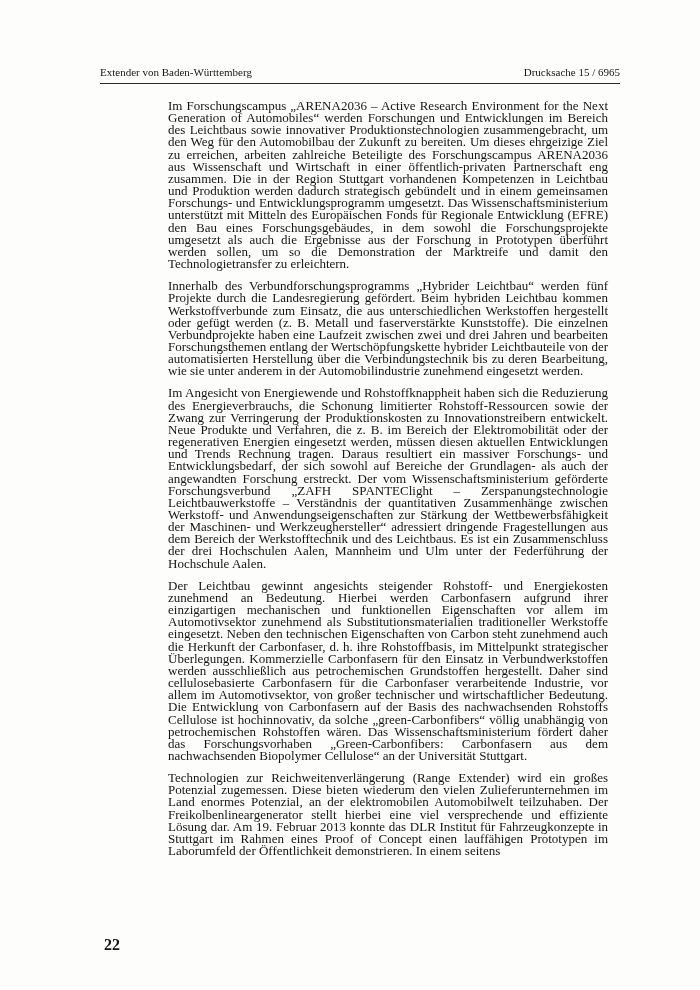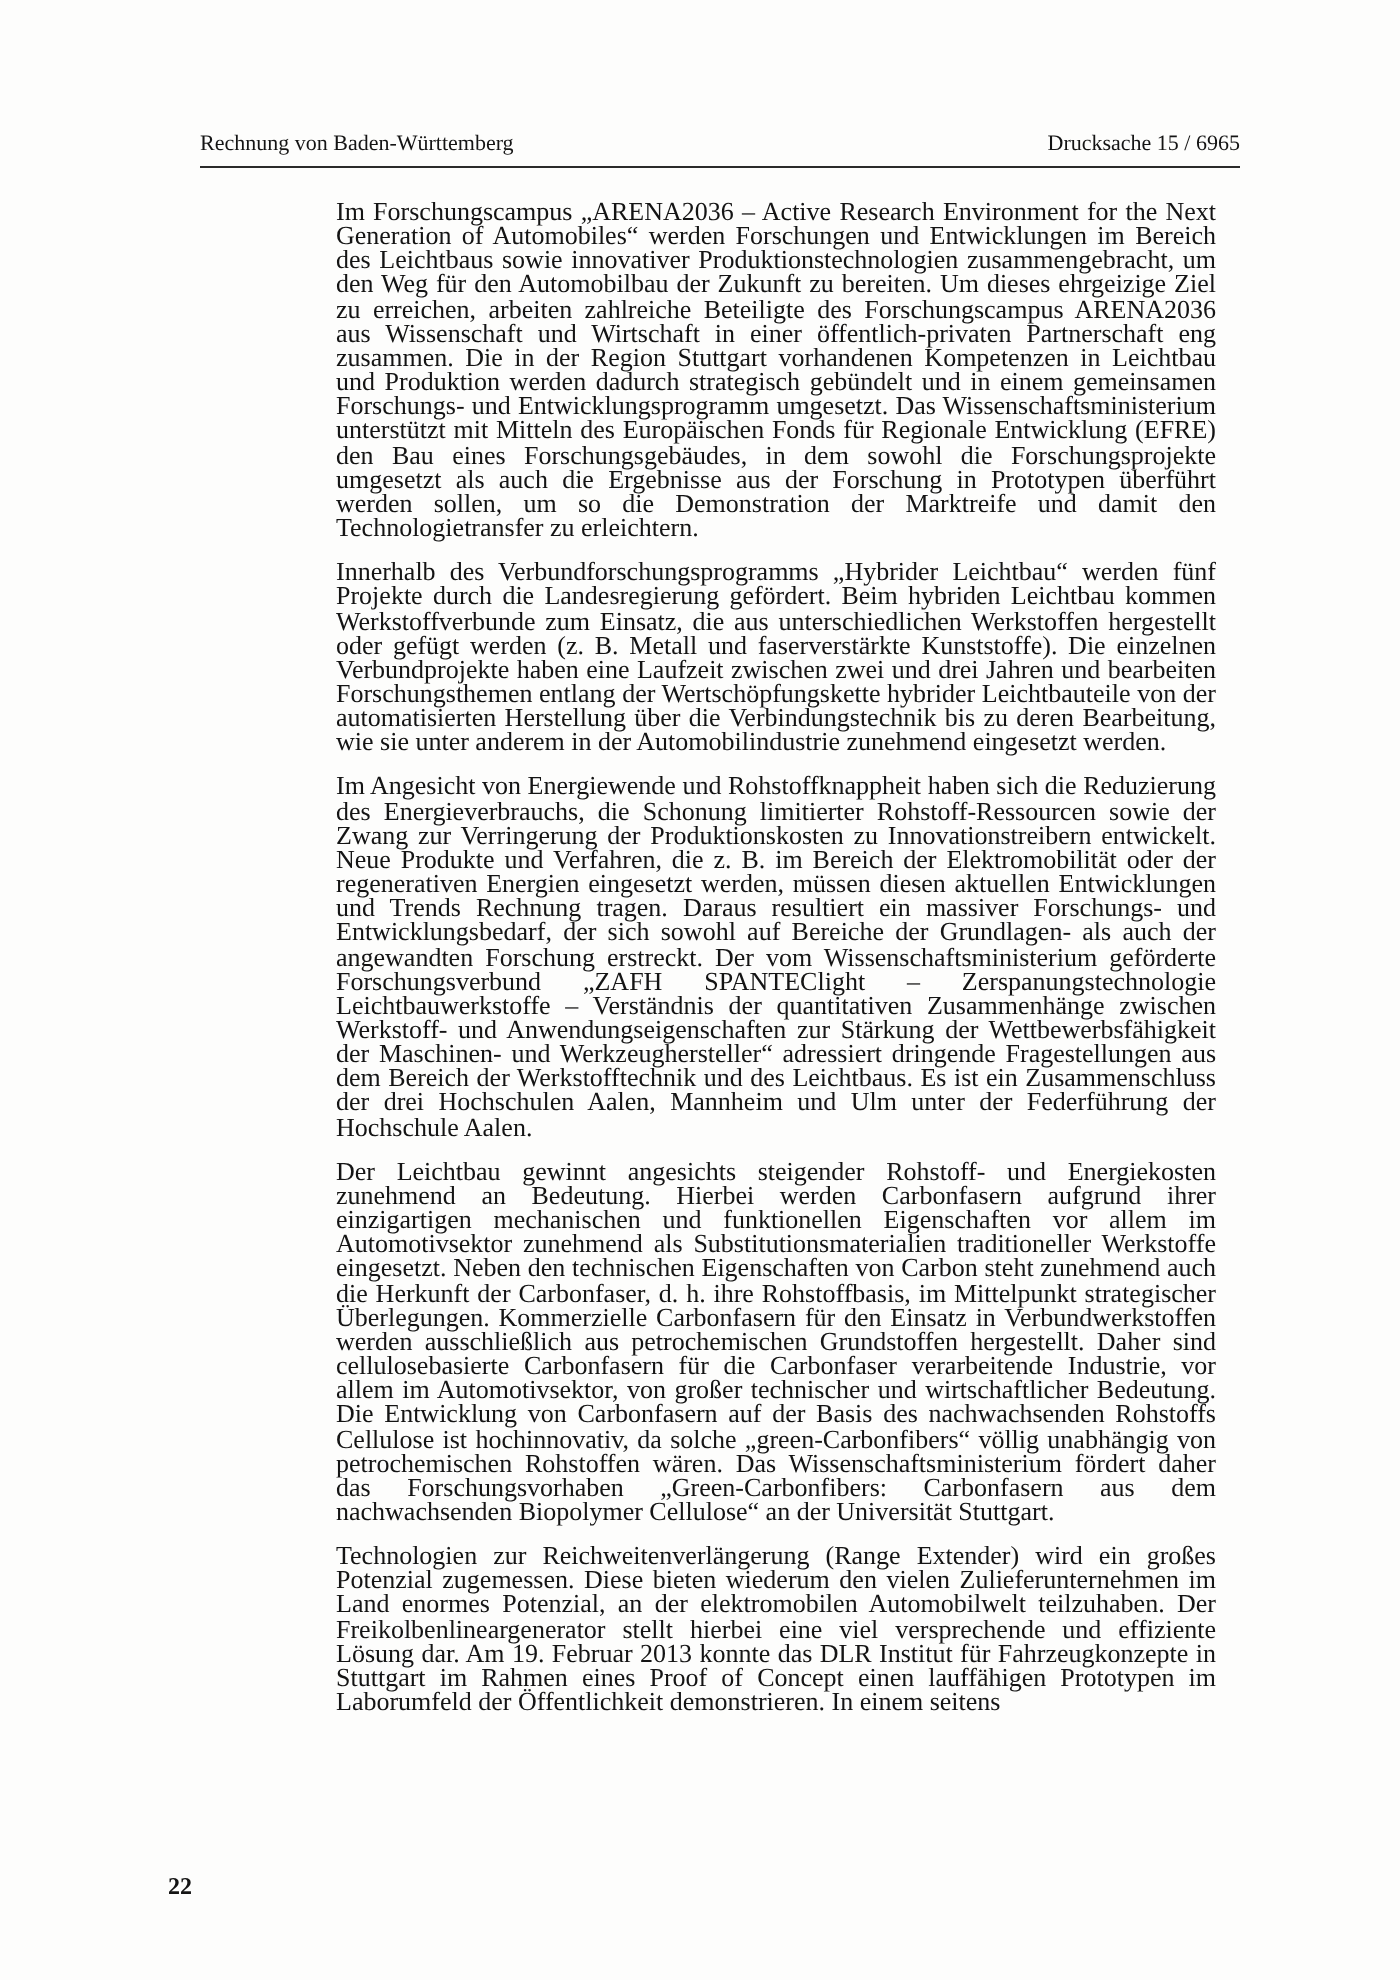--- a/index.html
+++ b/index.html
@@ -41,33 +41,33 @@
     line-height: 12.15px;
     text-align: justify;
     hyphens: auto;
     -webkit-hyphens: auto;
   }
   .doc-body p {
     margin: 0 0 10px 0;
   }
   .page-number {
     position: absolute;
-    left: 84px;
+    left: 104px;
     top: 936px;
-    font-size: 12px;
+    font-size: 16px;
     font-weight: bold;
   }
 </style>
 </head>
 <body>
 
 <div class="page">
 
   <div class="header">
-    <span>Rechnung von Baden-Württemberg</span>
+    <span>Extender von Baden-Württemberg</span>
     <span>Drucksache 15 / 6965</span>
   </div>
 
   <div class="doc-body" lang="de">
     <p>Im Forschungscampus „ARENA2036 – Active Research Environment for the Next Generation of Automobiles“ werden Forschungen und Entwicklungen im Bereich des Leichtbaus sowie innovativer Produktionstechnologien zusammengebracht, um den Weg für den Automobilbau der Zukunft zu bereiten. Um dieses ehrgeizige Ziel zu erreichen, arbeiten zahlreiche Beteiligte des Forschungscampus ARENA2036 aus Wissenschaft und Wirtschaft in einer öffentlich-privaten Partnerschaft eng zusammen. Die in der Region Stuttgart vorhandenen Kompetenzen in Leichtbau und Produktion werden dadurch strategisch gebündelt und in einem gemeinsamen Forschungs- und Entwicklungsprogramm umgesetzt. Das Wissenschaftsministerium unterstützt mit Mitteln des Europäischen Fonds für Regionale Entwicklung (EFRE) den Bau eines Forschungsgebäudes, in dem sowohl die Forschungsprojekte umgesetzt als auch die Ergebnisse aus der Forschung in Prototypen überführt werden sollen, um so die Demonstration der Marktreife und damit den Technologietransfer zu erleichtern.</p>
     <p>Innerhalb des Verbundforschungsprogramms „Hybrider Leichtbau“ werden fünf Projekte durch die Landesregierung gefördert. Beim hybriden Leichtbau kommen Werkstoffverbunde zum Einsatz, die aus unterschiedlichen Werkstoffen hergestellt oder gefügt werden (z. B. Metall und faserverstärkte Kunststoffe). Die einzelnen Verbundprojekte haben eine Laufzeit zwischen zwei und drei Jahren und bearbeiten Forschungsthemen entlang der Wertschöpfungskette hybrider Leichtbauteile von der automatisierten Herstellung über die Verbindungstechnik bis zu deren Bearbeitung, wie sie unter anderem in der Automobilindustrie zunehmend eingesetzt werden.</p>
     <p>Im Angesicht von Energiewende und Rohstoffknappheit haben sich die Reduzierung des Energieverbrauchs, die Schonung limitierter Rohstoff-Ressourcen sowie der Zwang zur Verringerung der Produktionskosten zu Innovationstreibern entwickelt. Neue Produkte und Verfahren, die z. B. im Bereich der Elektromobilität oder der regenerativen Energien eingesetzt werden, müssen diesen aktuellen Entwicklungen und Trends Rechnung tragen. Daraus resultiert ein massiver Forschungs- und Entwicklungsbedarf, der sich sowohl auf Bereiche der Grundlagen- als auch der angewandten Forschung erstreckt. Der vom Wissenschaftsministerium geförderte Forschungsverbund „ZAFH SPANTEClight – Zerspanungstechnologie Leichtbauwerkstoffe – Verständnis der quantitativen Zusammenhänge zwischen Werkstoff- und Anwendungseigenschaften zur Stärkung der Wettbewerbsfähigkeit der Maschinen- und Werkzeughersteller“ adressiert dringende Fragestellungen aus dem Bereich der Werkstofftechnik und des Leichtbaus. Es ist ein Zusammenschluss der drei Hochschulen Aalen, Mannheim und Ulm unter der Federführung der Hochschule Aalen.</p>
     <p>Der Leichtbau gewinnt angesichts steigender Rohstoff- und Energiekosten zunehmend an Bedeutung. Hierbei werden Carbonfasern aufgrund ihrer einzigartigen mechanischen und funktionellen Eigenschaften vor allem im Automotivsektor zunehmend als Substitutionsmaterialien traditioneller Werkstoffe eingesetzt. Neben den technischen Eigenschaften von Carbon steht zunehmend auch die Herkunft der Carbonfaser, d. h. ihre Rohstoffbasis, im Mittelpunkt strategischer Überlegungen. Kommerzielle Carbonfasern für den Einsatz in Verbundwerkstoffen werden ausschließlich aus petrochemischen Grundstoffen hergestellt. Daher sind cellulosebasierte Carbonfasern für die Carbonfaser verarbeitende Industrie, vor allem im Automotivsektor, von großer technischer und wirtschaftlicher Bedeutung. Die Entwicklung von Carbonfasern auf der Basis des nachwachsenden Rohstoffs Cellulose ist hochinnovativ, da solche „green-Carbonfibers“ völlig unabhängig von petrochemischen Rohstoffen wären. Das Wissenschaftsministerium fördert daher das Forschungsvorhaben „Green-Carbonfibers: Carbonfasern aus dem nachwachsenden Biopolymer Cellulose“ an der Universität Stuttgart.</p>
     <p>Technologien zur Reichweitenverlängerung (Range Extender) wird ein großes Potenzial zugemessen. Diese bieten wiederum den vielen Zulieferunternehmen im Land enormes Potenzial, an der elektromobilen Automobilwelt teilzuhaben. Der Freikolbenlineargenerator stellt hierbei eine viel versprechende und effiziente Lösung dar. Am 19. Februar 2013 konnte das DLR Institut für Fahrzeugkonzepte in Stuttgart im Rahmen eines Proof of Concept einen lauffähigen Prototypen im Laborumfeld der Öffentlichkeit demonstrieren. In einem seitens</p>
   </div>

